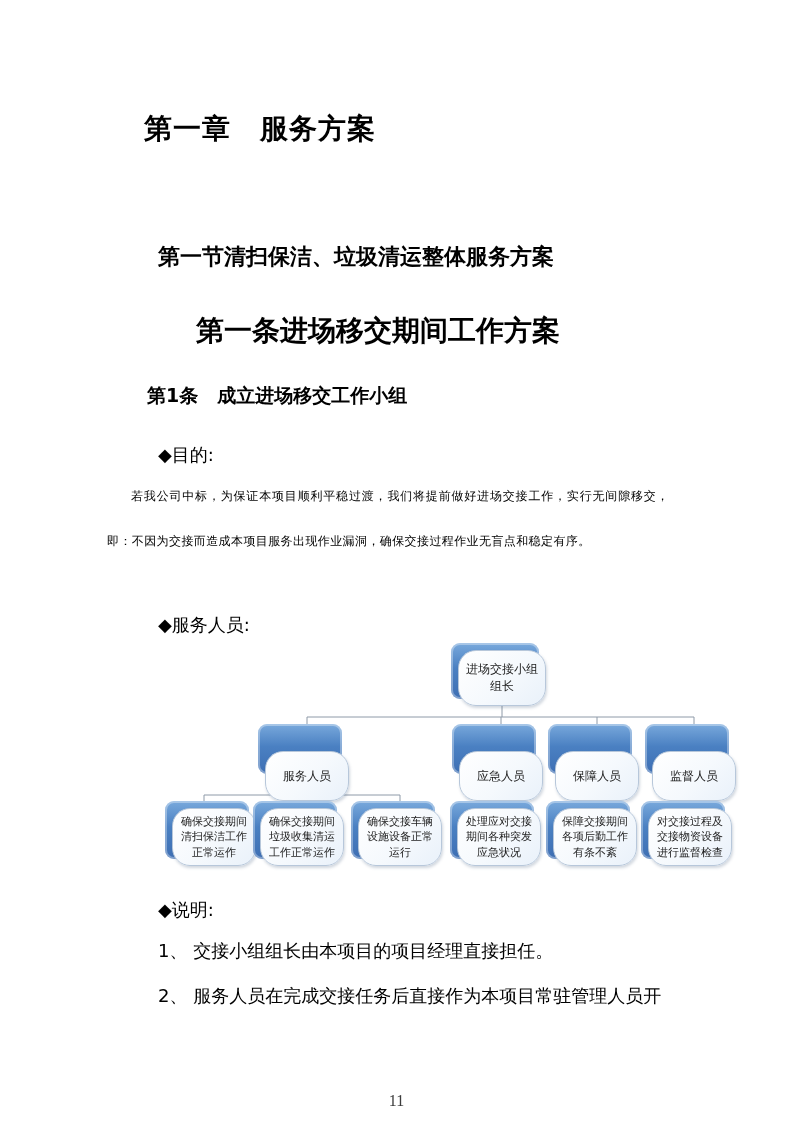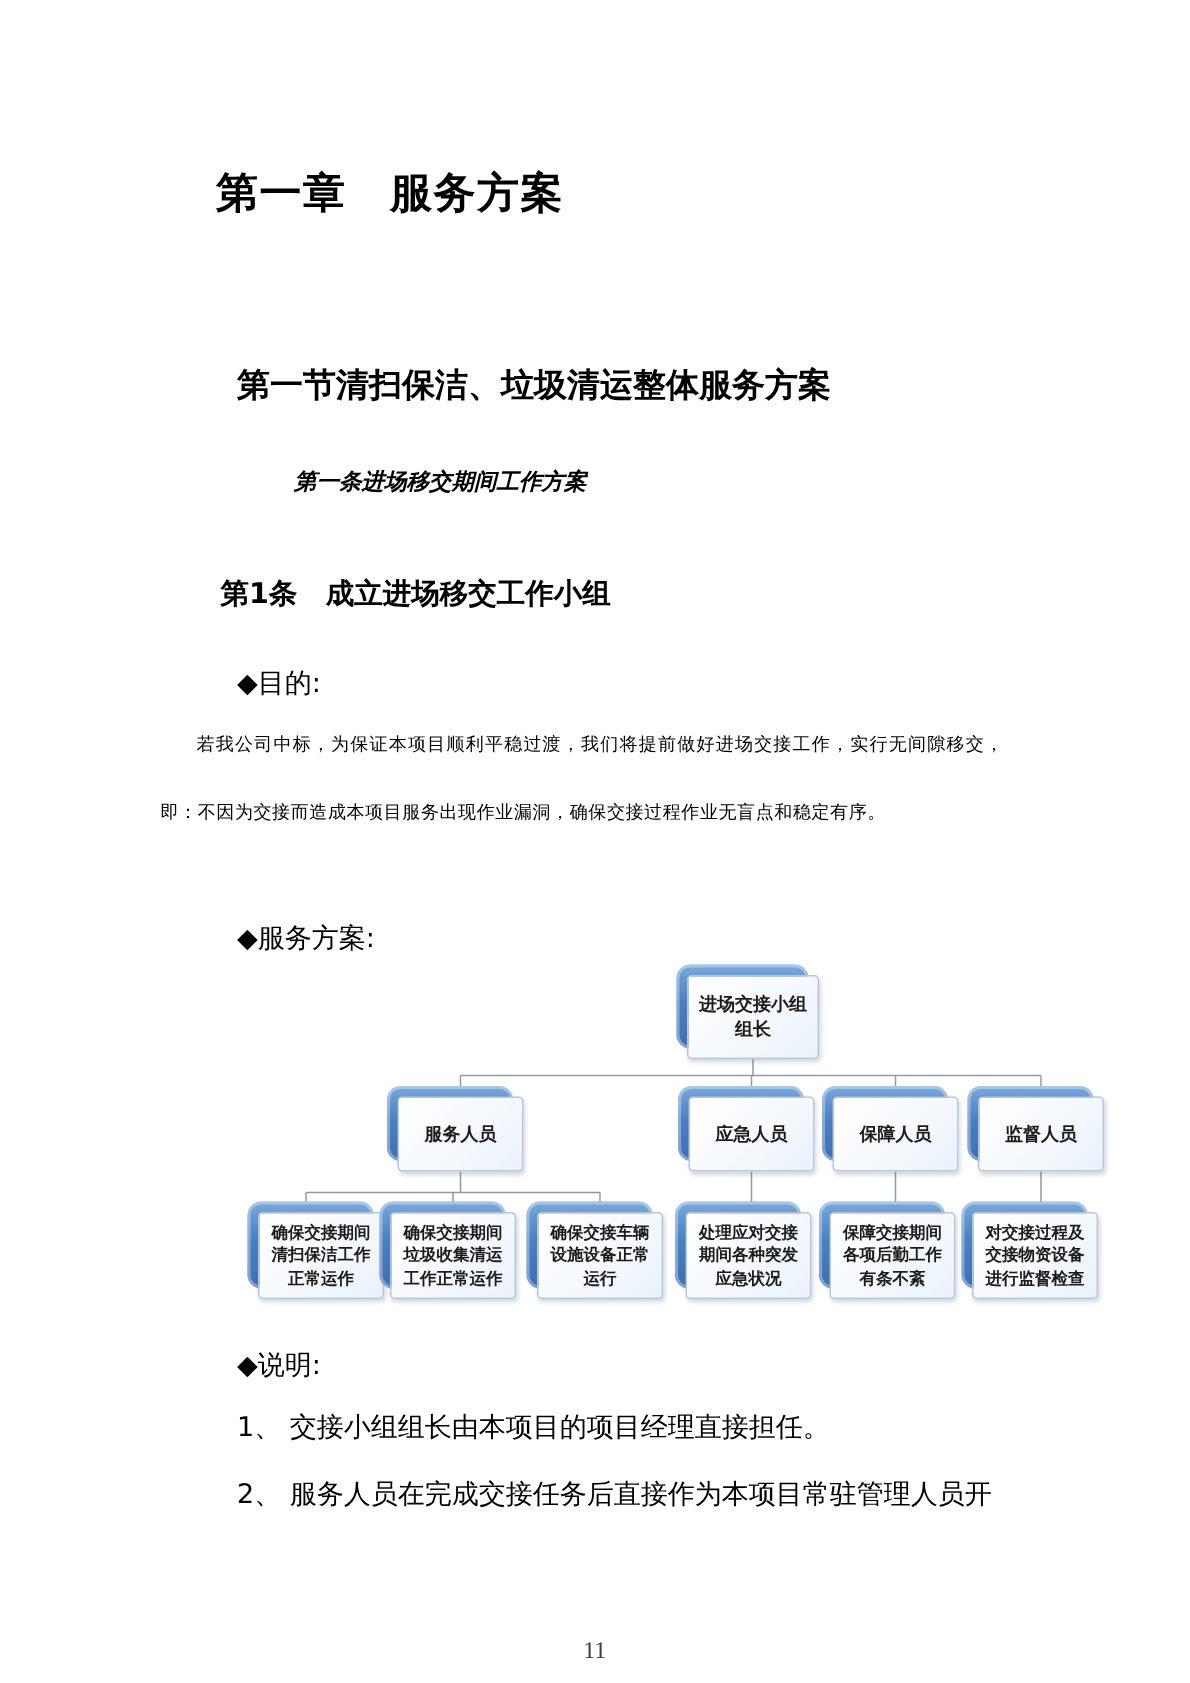--- a/index.html
+++ b/index.html
@@ -17,23 +17,22 @@
     font-size:28px;font-weight:700;letter-spacing:1px;
     font-family:"DejaVu Sans","Liberation Sans",sans-serif;
   }
   .h-section{
     left:158px;top:226px;
     font-size:22px;font-weight:700;
     font-family:"DejaVu Sans","Liberation Sans",sans-serif;
   }
   .h-sub{
     left:196px;top:296px;
-    font-size:15px;font-weight:700;
+    font-size:28px;font-weight:700;
     font-family:"DejaVu Sans","Liberation Sans",sans-serif;
-    font-style:italic;
   }
   .h-clause{
     left:147px;top:367px;
     font-size:19px;font-weight:700;
     font-family:"DejaVu Sans","Liberation Sans",sans-serif;
   }
   .bullet-line{
     left:158px;
     font-size:18px;
     font-family:"DejaVu Sans","Liberation Sans",sans-serif;
@@ -68,31 +67,31 @@
     content:"";position:absolute;left:-7px;top:-7px;
     width:100%;height:100%;border-radius:9px;
     background:linear-gradient(180deg,#79a9dc 0%,#4a80c2 45%,#3e6fb4 100%);
     box-shadow:inset 0 0 0 2px rgba(255,255,255,.35);
   }
   .node .front{
     position:relative;width:100%;height:100%;
     display:flex;align-items:center;justify-content:center;
     background:linear-gradient(135deg,#ffffff 0%,#f6f9fd 55%,#e8ف 100%);
     background:linear-gradient(135deg,#ffffff 0%,#f5f9fd 55%,#e9f1fa 100%);
-    border:1px solid #b7c7da;border-radius:3px;
+    border:1px solid #b7c7da;border-radius:18px;
     box-shadow:1px 2px 3px rgba(90,110,140,.28);
     box-sizing:border-box;
     text-align:center;
     font-family:"DejaVu Sans","Liberation Sans",sans-serif;
-    font-weight:700;color:#1c1c1c;
+    font-weight:400;color:#1c1c1c;
   }
   .node-root{left:458px;top:650px;width:88px;height:56px;}
   .node-root .front{font-size:12px;line-height:1.45;padding:2px 5px;}
   .node-l2{width:84px;height:50px;top:731px;}
-  .node-l2 .front{font-size:12px;padding:2px 6px;}
+  .node-l2 .front{font-size:12px;padding:2px 6px;margin-top:20px;}
   .n-l2-0{left:265px;} .n-l2-1{left:459px;} .n-l2-2{left:555px;} .n-l2-3{left:652px;}
   .node-l3{width:84px;height:58px;top:808px;}
   .node-l3 .front{font-size:11px;line-height:1.4;padding:2px 6px;}
   .n-l3-0{left:172px;} .n-l3-1{left:260px;} .n-l3-2{left:358px;}
   .n-l3-3{left:457px;} .n-l3-4{left:553px;} .n-l3-5{left:648px;}
 </style>
 </head>
 <body>
 
 <div class="page">
@@ -102,21 +101,21 @@
   <div class="abs h-section">第一节清扫保洁、垃圾清运整体服务方案</div>
 
   <div class="abs h-sub">第一条进场移交期间工作方案</div>
 
   <div class="abs h-clause">第1条　成立进场移交工作小组</div>
 
   <div class="abs bullet-line purpose-label">◆目的:</div>
 
   <div class="abs body-par">若我公司中标，为保证本项目顺利平稳过渡，我们将提前做好进场交接工作，实行无间隙移交，即：不因为交接而造成本项目服务出现作业漏洞，确保交接过程作业无盲点和稳定有序。</div>
 
-  <div class="abs bullet-line members-label">◆服务方案:</div>
+  <div class="abs bullet-line members-label">◆服务人员:</div>
 
   <svg class="connectors" width="793" height="900" viewBox="0 0 793 900">
     <g stroke="#8e9aa8" stroke-width="1">
       <line x1="502" y1="706" x2="502" y2="717"></line>
       <line x1="307" y1="717" x2="694" y2="717"></line>
       <line x1="307" y1="717" x2="307" y2="731"></line>
       <line x1="501" y1="717" x2="501" y2="731"></line>
       <line x1="597" y1="717" x2="597" y2="731"></line>
       <line x1="694" y1="717" x2="694" y2="731"></line>
       <line x1="307" y1="781" x2="307" y2="795"></line>

